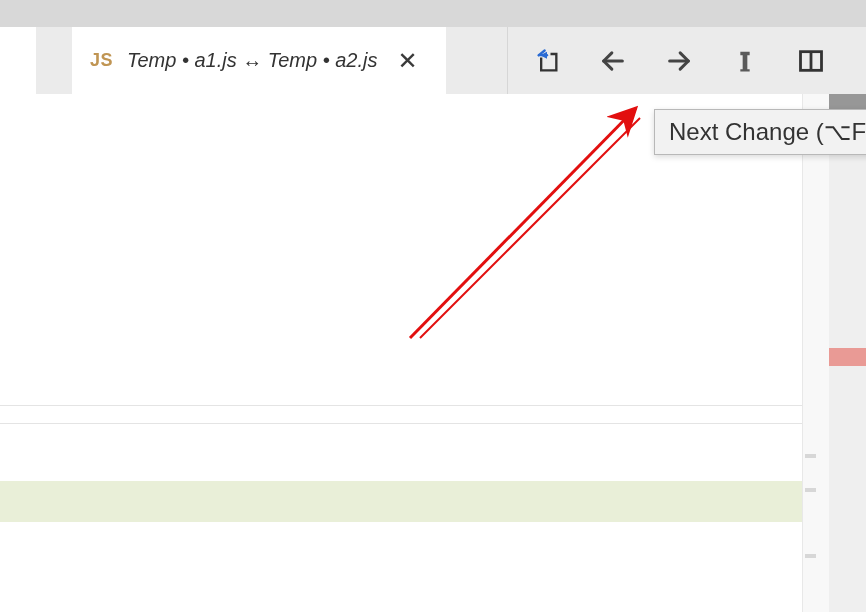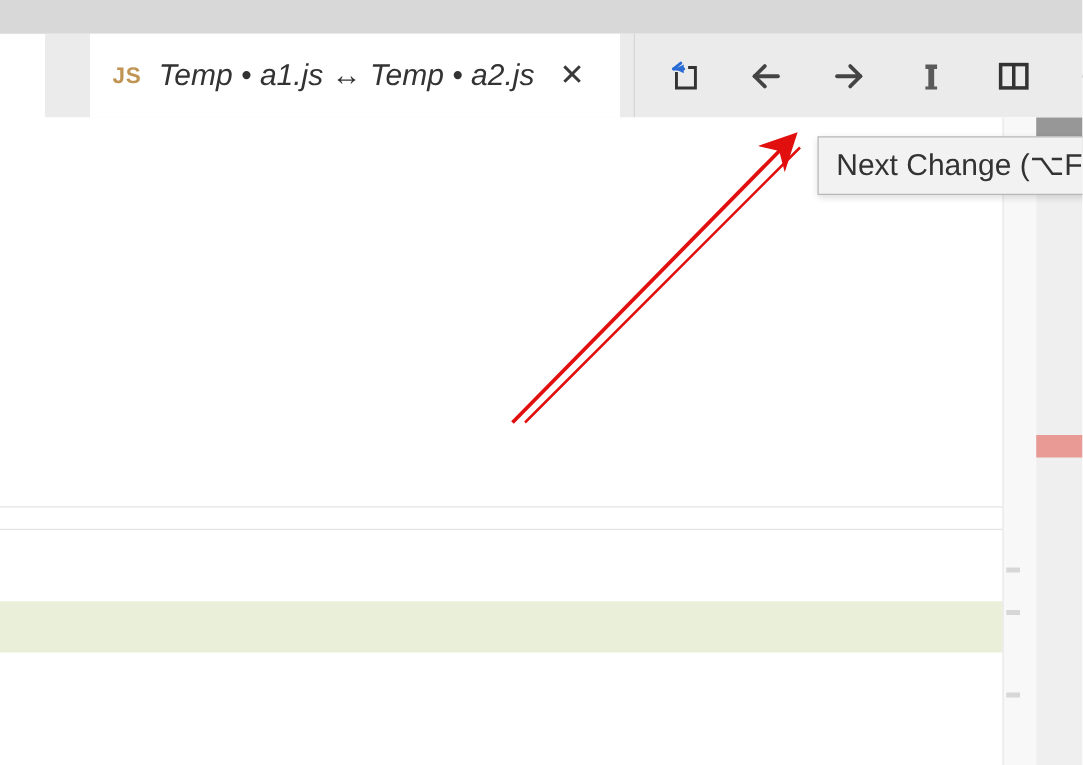--- a/index.html
+++ b/index.html
@@ -22,21 +22,21 @@
     padding: 0 22px 0 18px;
     margin-left: 36px;
     font-style: italic;
     color: #3a3a3a;
   }
   .jsbadge {
     font-family: "Segoe UI", sans-serif;
     font-weight: 700; font-style: normal;
     font-size: 18px; color: #c09553; letter-spacing: 0.5px;
   }
-  .tabtitle { font-size: 24px; font-style: italic; color: #333; }
+  .tabtitle { font-size: 20px; font-style: italic; color: #333; }
   .close { font-size: 24px; font-style: normal; color: #3a3a3a; cursor: pointer; padding: 6px; }
 
   .toolbar {
     display: flex; align-items: center; gap: 36px;
     padding: 0 10px 0 24px;
     margin-left: auto;
     height: 100%;
     border-left: 1px solid #d6d6d6;
   }
   .tbtn { width: 30px; height: 30px; display: flex; align-items: center; justify-content: center; cursor: pointer; color: #444; }

